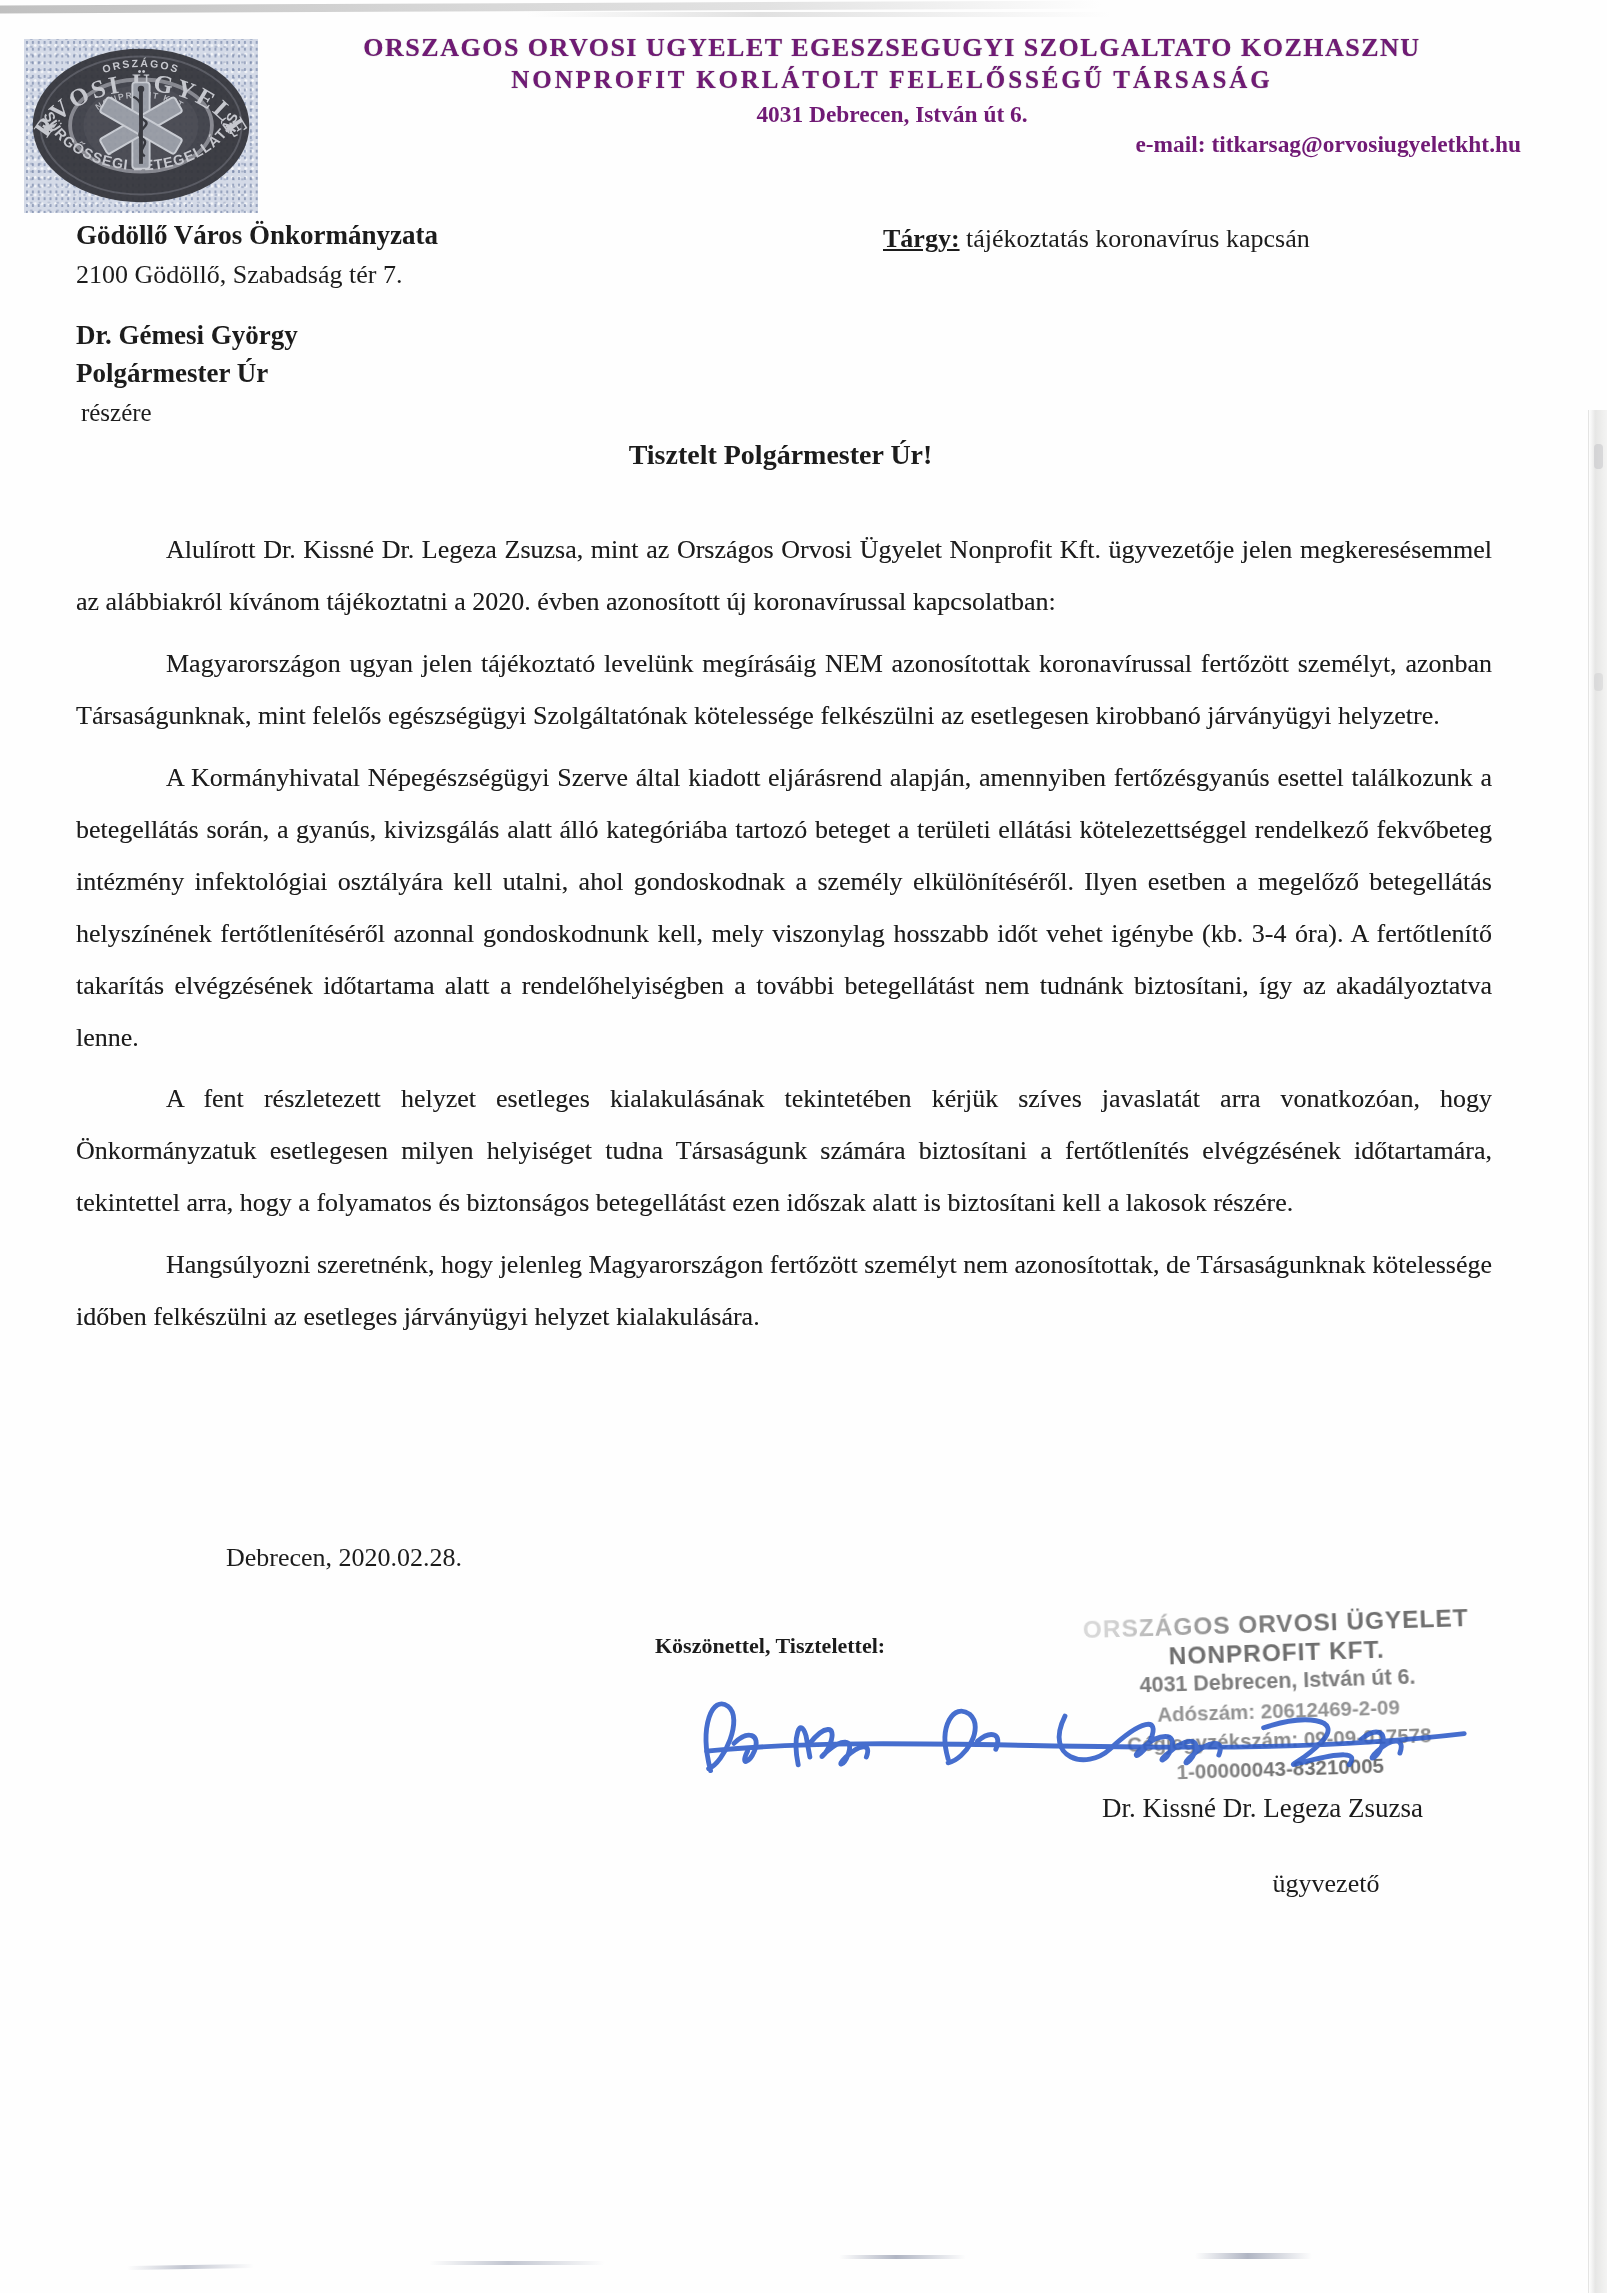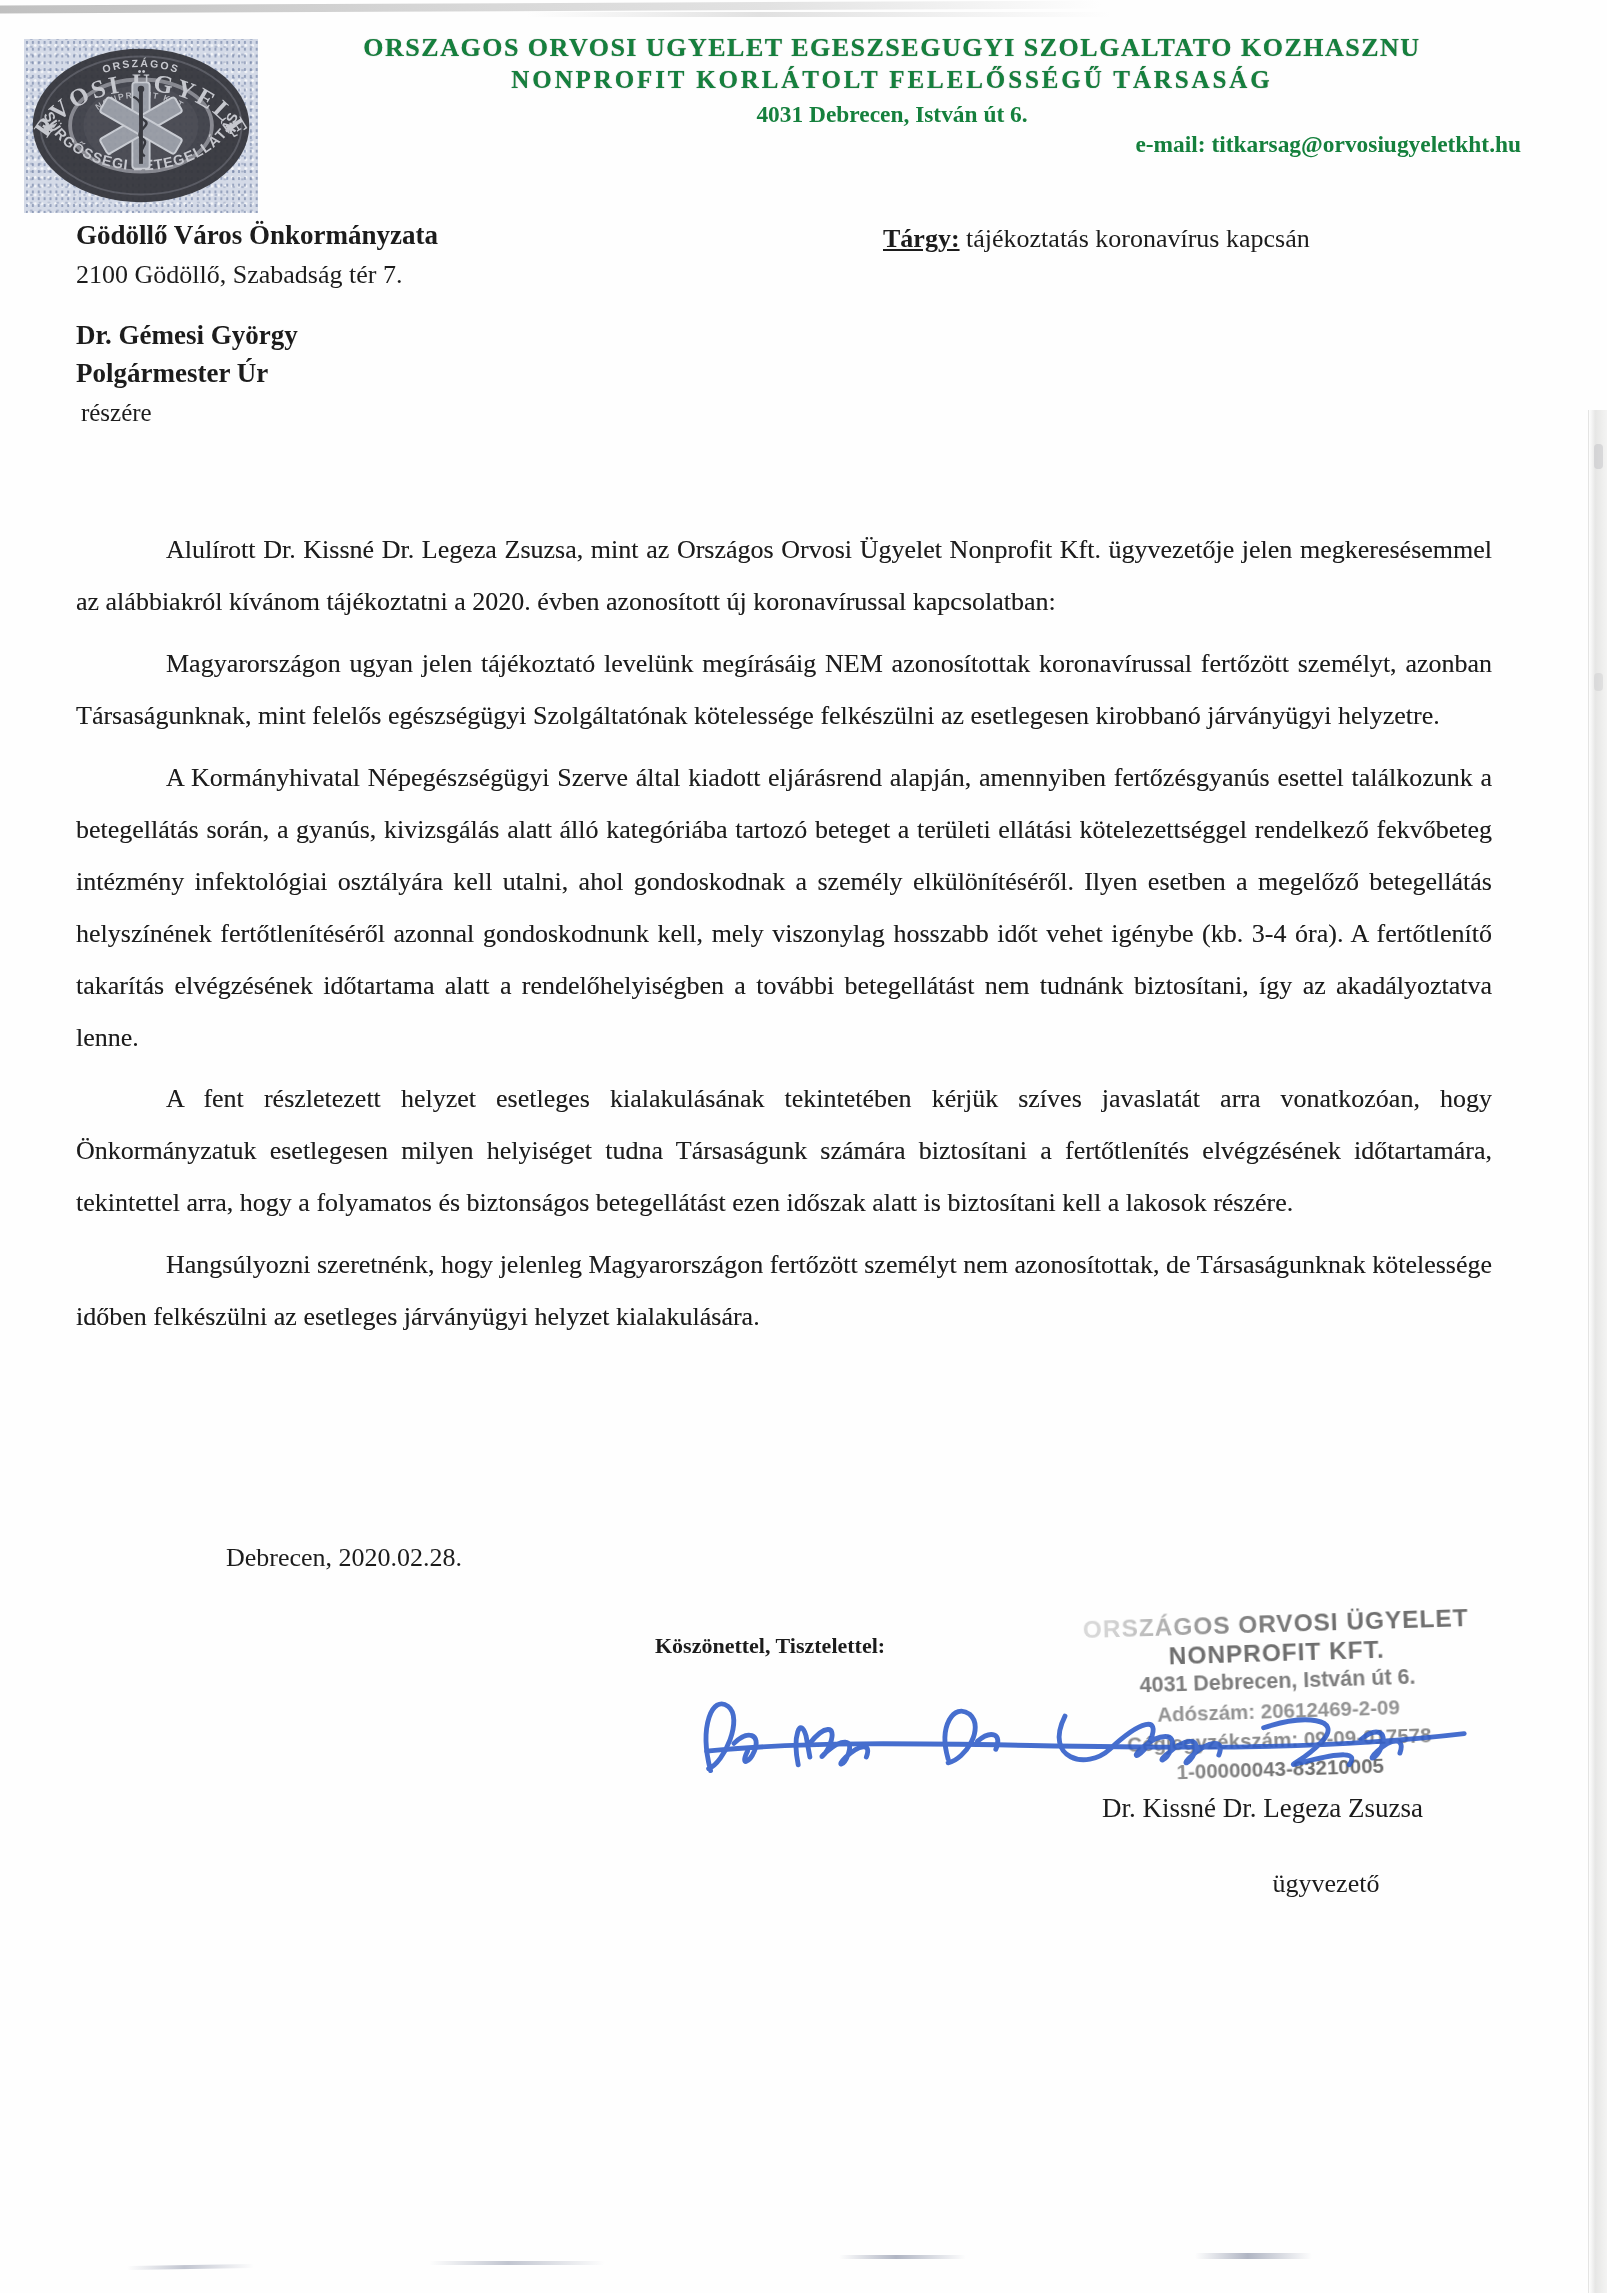--- a/index.html
+++ b/index.html
@@ -28,21 +28,21 @@
   .logo-box { left:24.4px; top:39px; width:234px; height:174px;
     background-color:#d4dae7;
     background-image:
       radial-gradient(rgba(74,94,138,.45) 1px, transparent 1.5px),
       radial-gradient(rgba(74,94,138,.30) 1px, transparent 1.5px),
       radial-gradient(rgba(255,255,255,.75) 1px, transparent 1.4px);
     background-size:5.9px 6.8px, 8.8px 7.8px, 6.8px 8.8px;
     background-position:0 0, 2.9px 3.9px, 1px 2px; }
   .logo-box svg { position:absolute; left:2px; top:3.9px; filter:blur(0.3px); opacity:.94; }
 
-  .header-block { left:263px; top:33px; width:1258px; text-align:center; color:#15803d; }
+  .header-block { left:263px; top:33px; width:1258px; text-align:center; color:#701a75; }
   .org1 { font-size:26px; font-weight:bold; letter-spacing:1.5px; text-shadow:0 0 1px rgba(40,40,40,.55); }
   .org2 { font-size:25px; font-weight:bold; letter-spacing:2.9px; margin-top:2.9px; text-shadow:0 0 1px rgba(40,40,40,.55); }
   .hdr-addr  { font-size:23.4px; font-weight:bold; margin-top:6.8px; }
   .hdr-phone { font-size:23.4px; font-weight:bold; margin-top:2.9px; }
   .hdr-email { font-size:23.4px; font-weight:bold; margin-top:2.9px;text-align:right; }
 
   
   .recipient-block { left:76px; top:220px; }
   .recipient-org  { font-size:27px; font-weight:bold; }
   .recipient-addr { font-size:26px; margin-top:8.8px; }
@@ -158,20 +158,21 @@
   <div class="abs subject-line">
     <span class="subject-label">Tárgy:</span><span> tájékoztatás koronavírus kapcsán</span>
   </div>
 
   <div class="abs addressee-block">
     <div class="addressee-name">Dr. Gémesi György</div>
     <div class="addressee-title">Polgármester Úr</div>
     <div class="addressee-suffix">részére</div>
   </div>
 
+  <div class="abs salutation">Tisztelt Polgármester Úr!</div>
 
   <div class="abs body-block">
     <p>Alulírott Dr. Kissné Dr. Legeza Zsuzsa, mint az Országos Orvosi Ügyelet Nonprofit Kft. ügyvezetője jelen megkeresésemmel az alábbiakról kívánom tájékoztatni a 2020. évben azonosított új koronavírussal kapcsolatban:</p>
     <p>Magyarországon ugyan jelen tájékoztató levelünk megírásáig NEM azonosítottak koronavírussal fertőzött személyt, azonban Társaságunknak, mint felelős egészségügyi Szolgáltatónak kötelessége felkészülni az esetlegesen kirobbanó járványügyi helyzetre.</p>
     <p>A Kormányhivatal Népegészségügyi Szerve által kiadott eljárásrend alapján, amennyiben fertőzésgyanús esettel találkozunk a betegellátás során, a gyanús, kivizsgálás alatt álló kategóriába tartozó beteget a területi ellátási kötelezettséggel rendelkező fekvőbeteg intézmény infektológiai osztályára kell utalni, ahol gondoskodnak a személy elkülönítéséről. Ilyen esetben a megelőző betegellátás helyszínének fertőtlenítéséről azonnal gondoskodnunk kell, mely viszonylag hosszabb időt vehet igénybe (kb. 3-4 óra). A fertőtlenítő takarítás elvégzésének időtartama alatt a rendelőhelyiségben a további betegellátást nem tudnánk biztosítani, így az akadályoztatva lenne.</p>
     <p>A fent részletezett helyzet esetleges kialakulásának tekintetében kérjük szíves javaslatát arra vonatkozóan, hogy Önkormányzatuk esetlegesen milyen helyiséget tudna Társaságunk számára biztosítani a fertőtlenítés elvégzésének időtartamára, tekintettel arra, hogy a folyamatos és biztonságos betegellátást ezen időszak alatt is biztosítani kell a lakosok részére.</p>
     <p>Hangsúlyozni szeretnénk, hogy jelenleg Magyarországon fertőzött személyt nem azonosítottak, de Társaságunknak kötelessége időben felkészülni az esetleges járványügyi helyzet kialakulására.</p>
   </div>
 
   <div class="abs date-line">Debrecen, 2020.02.28.</div>

